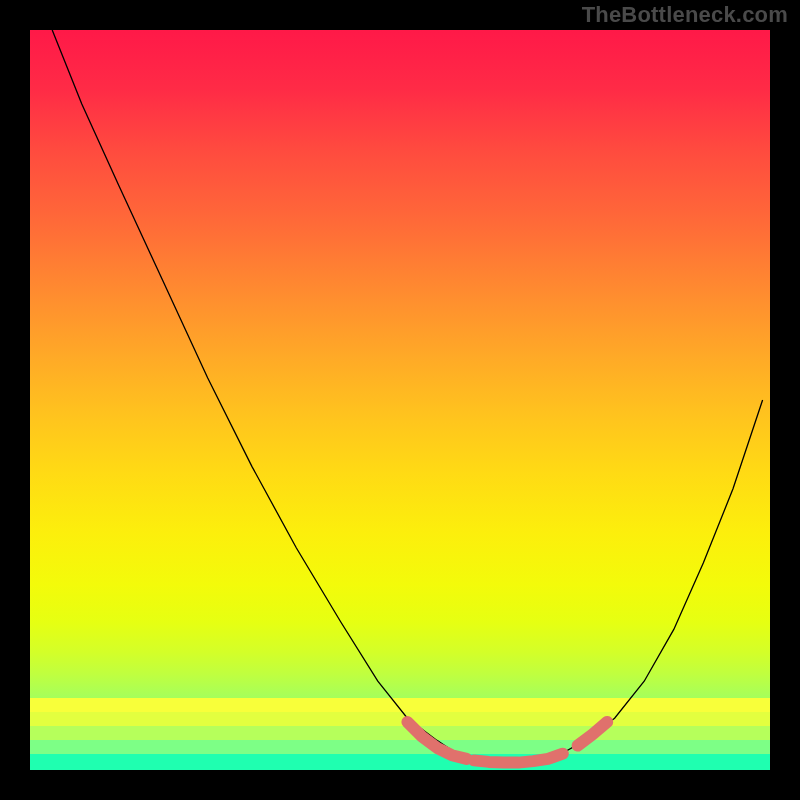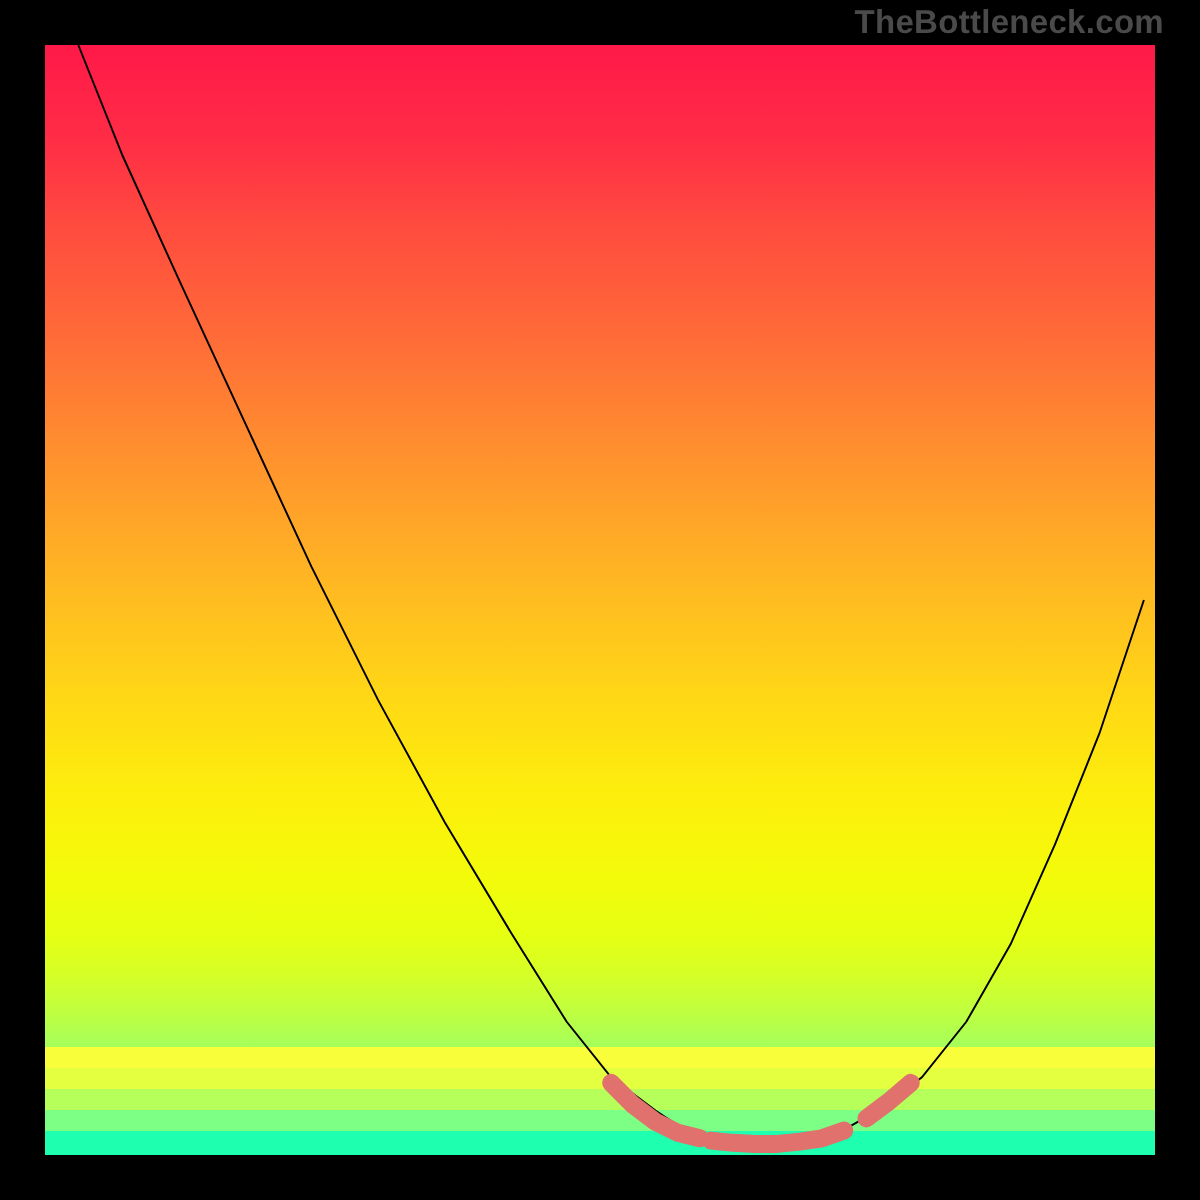--- a/index.html
+++ b/index.html
@@ -13,21 +13,21 @@
   }
   .chart-wrap {
     position: relative;
     width: 800px;
     height: 800px;
     background: #000;
   }
   .watermark {
     position: absolute;
     top: 2px;
-    right: 24px;
+    right: 12px;
     color: #4a4a4a;
     font-size: 22px;
     font-weight: 600;
     letter-spacing: 0.2px;
     z-index: 5;
   }
   .plot-area {
     position: absolute;
     left: 30px;
     top: 30px;

